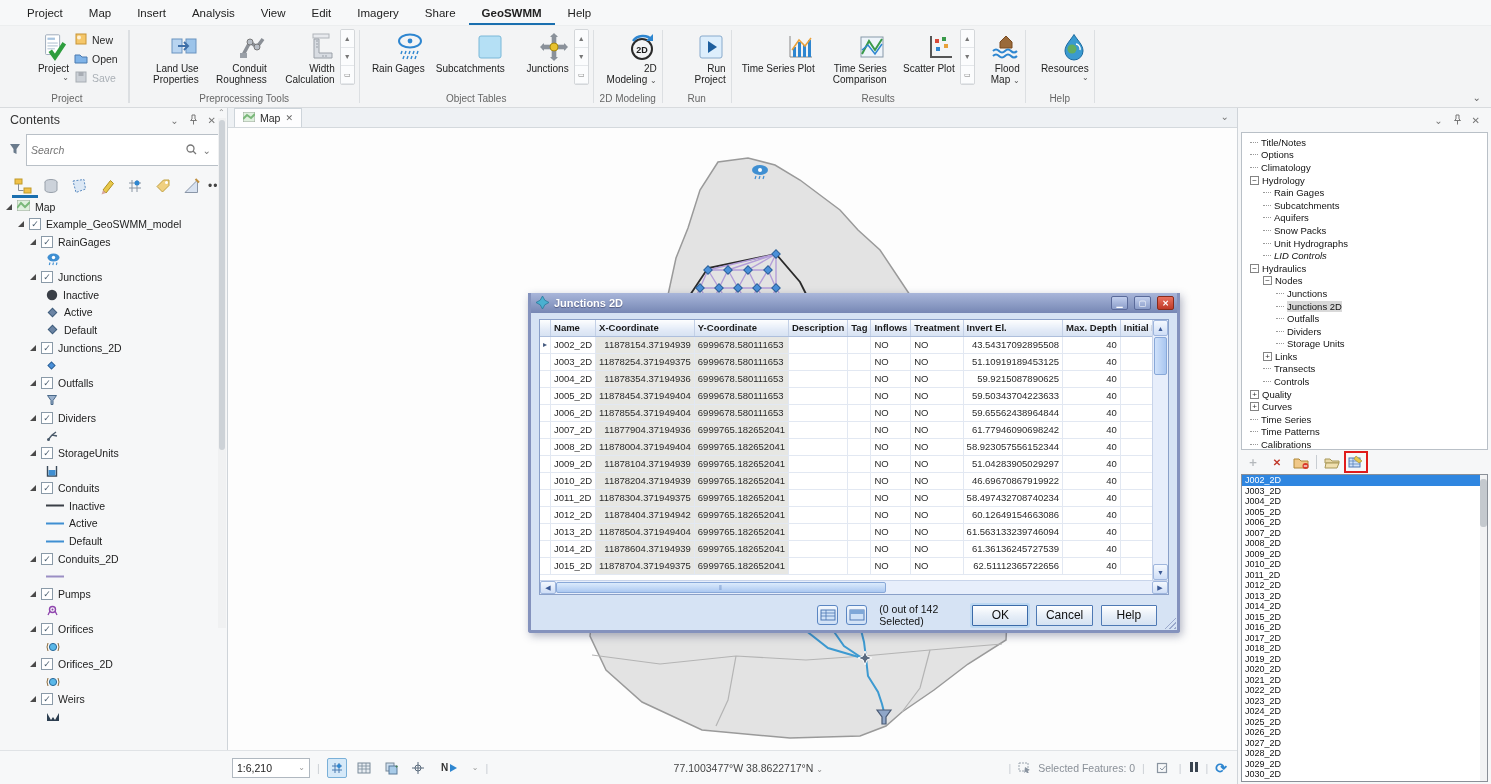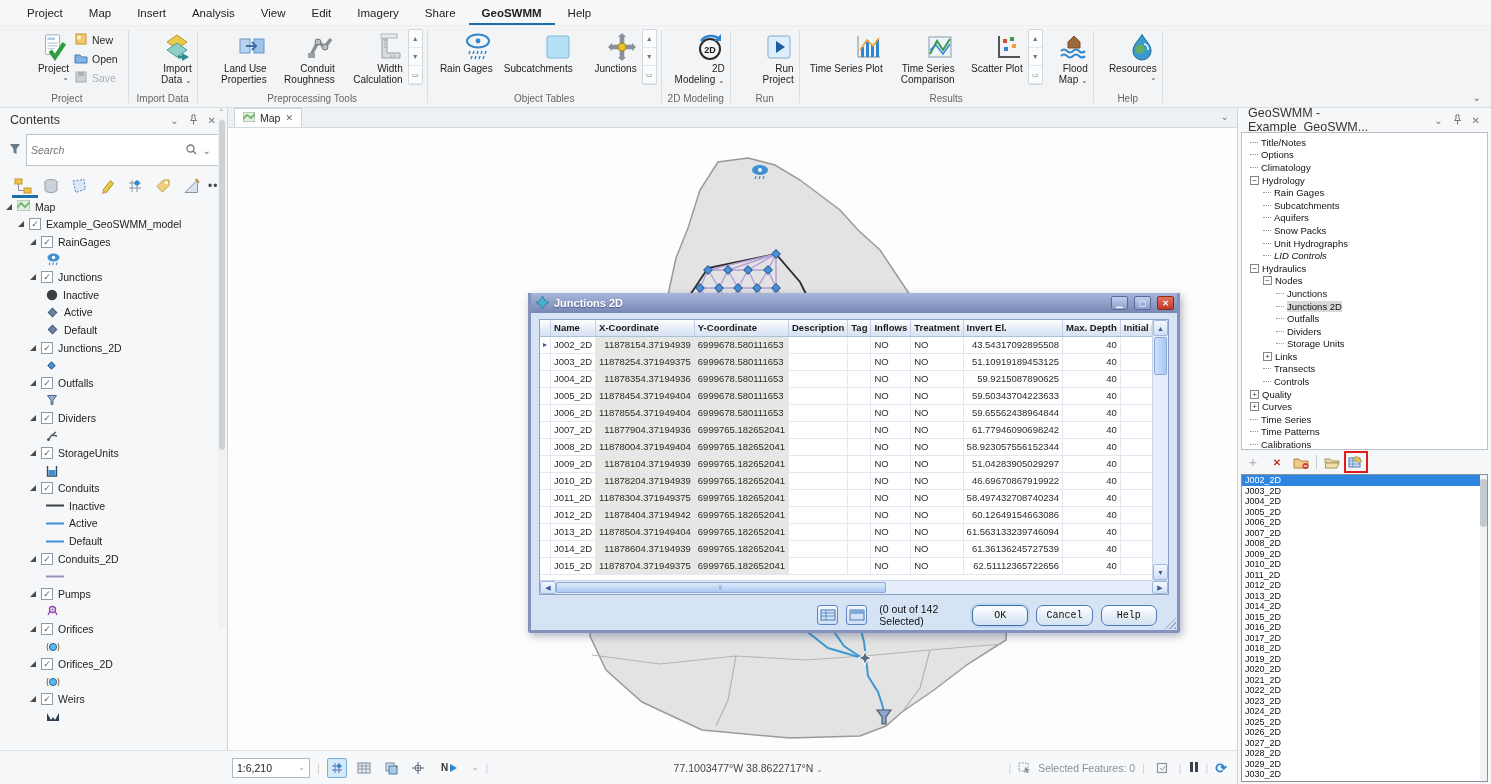--- a/index.html
+++ b/index.html
@@ -82,21 +82,21 @@
   .vsb{width:16px;background:#e7eefb;border-left:1px solid #c8d4ea;display:flex;flex-direction:column}
   .vsb .arr{height:16px;background:linear-gradient(#f4f8fe,#cfdef6);border:1px solid #9fb6dd;border-radius:2px;font-size:7px;color:#3c5a96;display:flex;align-items:center;justify-content:center}
   .vsb .vthumb{height:38px;margin:1px;background:linear-gradient(90deg,#cfe1fa,#a9c6f0);border:1px solid #88a8d8;border-radius:2px}
   .hsb{height:14px;background:#e7eefb;border-top:1px solid #c8d4ea;display:flex;align-items:stretch}
   .hsb .arr{width:16px;background:linear-gradient(#f4f8fe,#cfdef6);border:1px solid #9fb6dd;border-radius:2px;font-size:7px;color:#3c5a96;display:flex;align-items:center;justify-content:center}
   .hthumb{width:330px;margin:1px 0;background:linear-gradient(#dcebfc,#abc8f1);border:1px solid #88a8d8;border-radius:2px;display:flex;align-items:center;justify-content:center;color:#6e90c8;font-size:7px;letter-spacing:1px}
   .hsb .track{flex:1}
   .dfooter{display:flex;align-items:center;gap:8px;padding:8px 12px 0 278px}
   .mini-ibtn{width:26px;height:20px;border:1px solid #5b86c2;border-radius:3px;background:linear-gradient(#f2f7fd,#cfe0f5);display:flex;align-items:center;justify-content:center;cursor:pointer}
   .selcount{font-size:10.5px;color:#111;margin-right:auto;padding-left:4px}
-  .xpbtn{width:70px;height:21px;border:1px solid #4e79b4;border-radius:7px;background:linear-gradient(#ffffff,#e5edf7 55%,#d5e2f2);font-size:10px;color:#111;display:flex;align-items:center;justify-content:center;cursor:pointer;font-family:Liberation Mono, monospace}
+  .xpbtn{width:70px;height:21px;border:1px solid #4e79b4;border-radius:1px;background:linear-gradient(#ffffff,#e5edf7 55%,#d5e2f2);font-size:12px;color:#111;display:flex;align-items:center;justify-content:center;cursor:pointer;font-family:Liberation Sans, sans-serif}
   .xpbtn.focus{box-shadow:0 0 0 2px #bcd8f2;border-color:#3a6aa8}
   .grip{position:absolute;right:1px;bottom:1px;width:12px;height:12px;background:
     linear-gradient(135deg,transparent 50%,#9aa8cc 50%,#9aa8cc 58%,transparent 58%,transparent 70%,#9aa8cc 70%,#9aa8cc 78%,transparent 78%,transparent 90%,#9aa8cc 90%)}
   
   .rightpanel{width:254px;background:#f6f7f8;border-left:1px solid #cfd4d9;display:flex;flex-direction:column}
   .gs-treebox{margin:0 3px;border:1px solid #b9c0c7;background:#fff;height:318px;overflow:hidden;padding:3px 0 0 2px}
   .gt-row{display:flex;align-items:center;height:12.6px;font-size:9.5px;color:#111;white-space:nowrap;cursor:pointer}
   .gt-dash{width:8px;border-top:1px dotted #9a9a9a;margin-right:3px;flex:none}
   .gt-box{width:9px;height:9px;border:1px solid #848484;background:#fff;font-size:8px;line-height:7px;text-align:center;color:#333;margin-right:3px;flex:none}
   .gt-label.sel{background:#d9d9d9}
@@ -175,36 +175,20 @@
                 <rect x="4.5" y="2" width="5" height="4" fill="#a8adb4"></rect>
               </svg></span>
             <span>Save</span>
           </div>
       </div>
     </div>
     <div class="rcap">Project</div>
   </div>
   <div class="rsep"></div>
 
-  <div class="rgroup">
-    <div class="rbody">
-      <div class="bigbtn">
-        <span class="ric">
-            <svg width="30" height="30">
-              <path d="M15 3 L25 10 L15 17 L5 10 Z" fill="#e8c94a" stroke="#b89a28"></path>
-              <path d="M15 11 L25 18 L15 25 L5 18 Z" fill="#8ed0c8" stroke="#4a9a90"></path>
-              <path d="M20 21 l7 4 -7 4 v-2.6 h-4 v-2.8 h4 z" fill="#2e8b8b"></path>
-            </svg>
-          </span>
-        <span class="bl">Import</span>
-        <span class="bl"><span>Data</span> <span class="chev">⌄</span></span>
-      </div>
-    </div>
-    <div class="rcap">Import Data</div>
-  </div>
   <div class="rsep"></div>
 
   <div class="rgroup">
     <div class="rbody">
       <div class="bigbtn" style="width:66px">
         <span class="ric">
             <svg width="30" height="30">
               <rect x="3" y="7" width="10" height="14" fill="#b8d4f0" stroke="#6a93c0"></rect>
               <rect x="17" y="7" width="10" height="14" fill="#9cc4ea" stroke="#6a93c0"></rect>
               <path d="M9 14 h10 m-4 -4 l4 4 -4 4" stroke="#3e6fa8" stroke-width="2" fill="none"></path>
@@ -1109,21 +1093,20 @@
         <span class="sbsep">|</span>
         <span class="pausebars"><span></span><span></span></span>
         <span class="sbsep">|</span>
         <span class="refresh">⟳</span>
       </div>
     </div>
   </div>
 
   <div class="rightpanel">
     <div class="phead">
-      <span>GeoSWMM - Example_GeoSWM...</span>
       <span class="sp"></span>
       <span class="hic">⌄</span>
       <span class="hic"><svg width="9" height="11">
             <path d="M3 1 h3 v4 l1.5 1.5 h-6 L3 5 Z M4.5 6.5 v4" stroke="#777" fill="none"></path>
           </svg></span>
       <span class="hic">✕</span>
     </div>
     <div class="gs-treebox" id="gs-tree">
         <div class="gt-row" style="padding-left: 6px;">
           <span class="gt-dash"></span>

